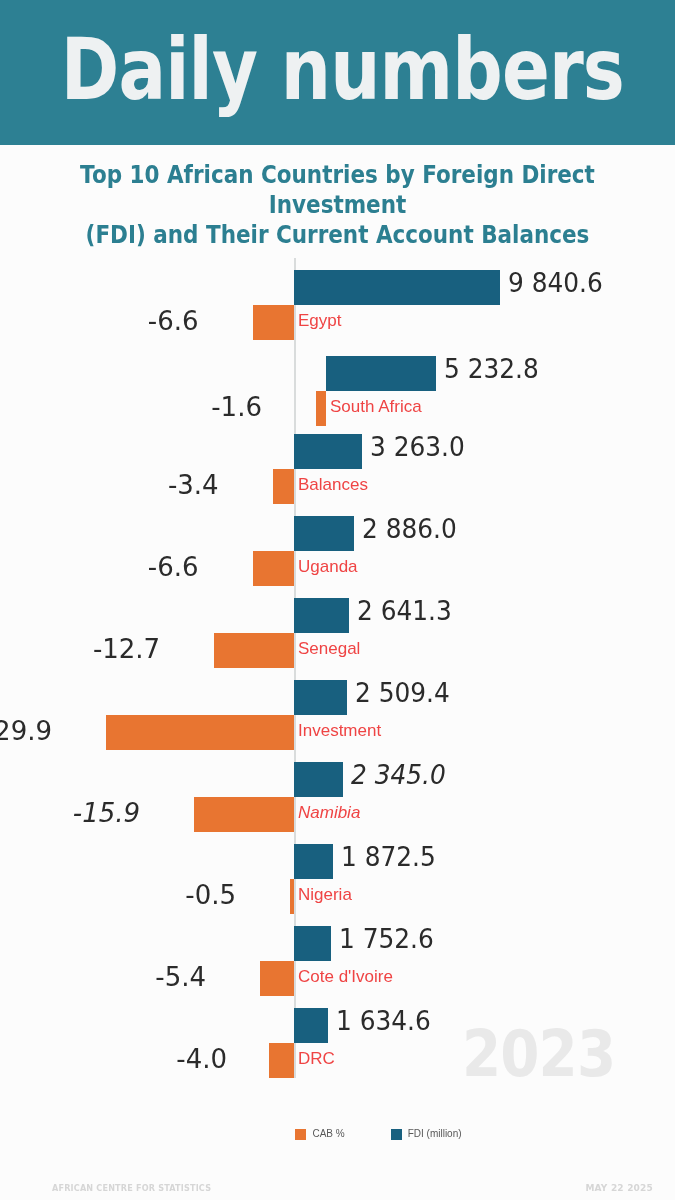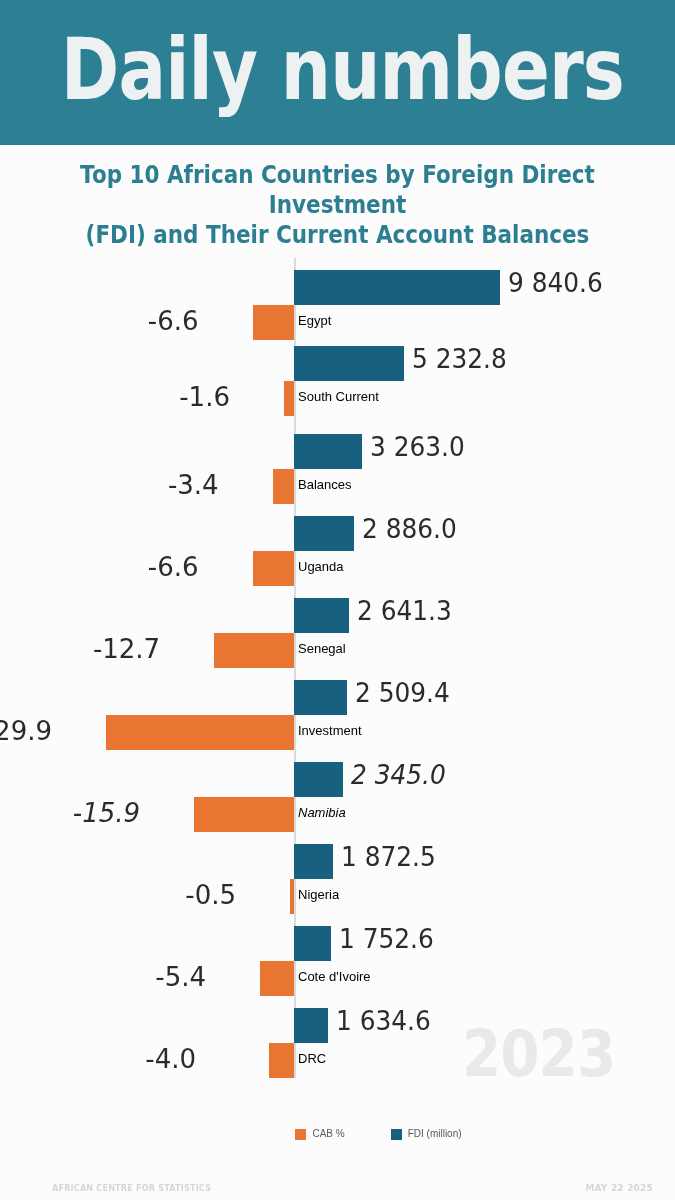--- a/index.html
+++ b/index.html
@@ -110,23 +110,23 @@
     color: #2b2b2b;
     font-family: "DejaVu Sans", sans-serif;
     font-size: 26px;
     line-height: 40px;
     white-space: nowrap;
   }
   .country-label {
     position: absolute;
     left: 298px;
     top: 50px;
-    color: #000000;
+    color: #ef4444;
     font-family: "Liberation Sans", sans-serif;
-    font-size: 13px;
+    font-size: 17px;
     line-height: 26px;
     white-space: nowrap;
   }
 
   
   .watermark-year {
     position: absolute;
     left: 462px;
     top: 1022px;
     color: #e9e9e9;
@@ -212,26 +212,26 @@
 <div class="chart">
   <div class="axis-line"></div>
   <div id="rows-container">
       <div class="row" style="top: 0px;">
         <div class="bar-fdi" style="width: 206px;"></div>
         <div class="fdi-label" style="left: 508px;">9 840.6</div>
         <div class="bar-cab" style="left: 252.502px; width: 41.4983px;"></div>
         <div class="cab-label" style="right: 429.498px;">-6.6</div>
         <div class="country-label">Egypt</div>
       </div>
-      <div class="row" style="top: 76px;">
+      <div class="row" style="top: 86px; margin-left: 32px;">
         <div class="bar-fdi" style="width: 109.542px;"></div>
         <div class="fdi-label" style="left: 411.542px;">5 232.8</div>
         <div class="bar-cab" style="left: 283.94px; width: 10.0602px;"></div>
         <div class="cab-label" style="right: 398.06px;">-1.6</div>
-        <div class="country-label">South Current</div>
+        <div class="country-label">South Africa</div>
       </div>
       <div class="row" style="top: 164px;">
         <div class="bar-fdi" style="width: 68.3066px;"></div>
         <div class="fdi-label" style="left: 370.307px;">3 263.0</div>
         <div class="bar-cab" style="left: 272.622px; width: 21.3779px;"></div>
         <div class="cab-label" style="right: 409.378px;">-3.4</div>
         <div class="country-label">Balances</div>
       </div>
       <div class="row" style="top: 246px;">
         <div class="bar-fdi" style="width: 60.4146px;"></div>
@@ -272,21 +272,21 @@
         <div class="bar-fdi" style="width: 36.6884px;"></div>
         <div class="fdi-label" style="left: 338.688px;">1 752.6</div>
         <div class="bar-cab" style="left: 260.047px; width: 33.9532px;"></div>
         <div class="cab-label" style="right: 421.953px;">-5.4</div>
         <div class="country-label">Cote d'Ivoire</div>
       </div>
       <div class="row" style="top: 738px;">
         <div class="bar-fdi" style="width: 34.2182px;"></div>
         <div class="fdi-label" style="left: 336.218px;">1 634.6</div>
         <div class="bar-cab" style="left: 268.849px; width: 25.1505px;"></div>
-        <div class="cab-label" style="right: 432px; text-align: center;">-4.0</div>
+        <div class="cab-label" style="right: 401px; text-align: center;">-4.0</div>
         <div class="country-label">DRC</div>
       </div>
     </div>
 </div>
 
 <div class="watermark-year">2023</div>
 
 <div class="legend">
   <div class="legend-item">
     <span class="legend-swatch cab"></span>

